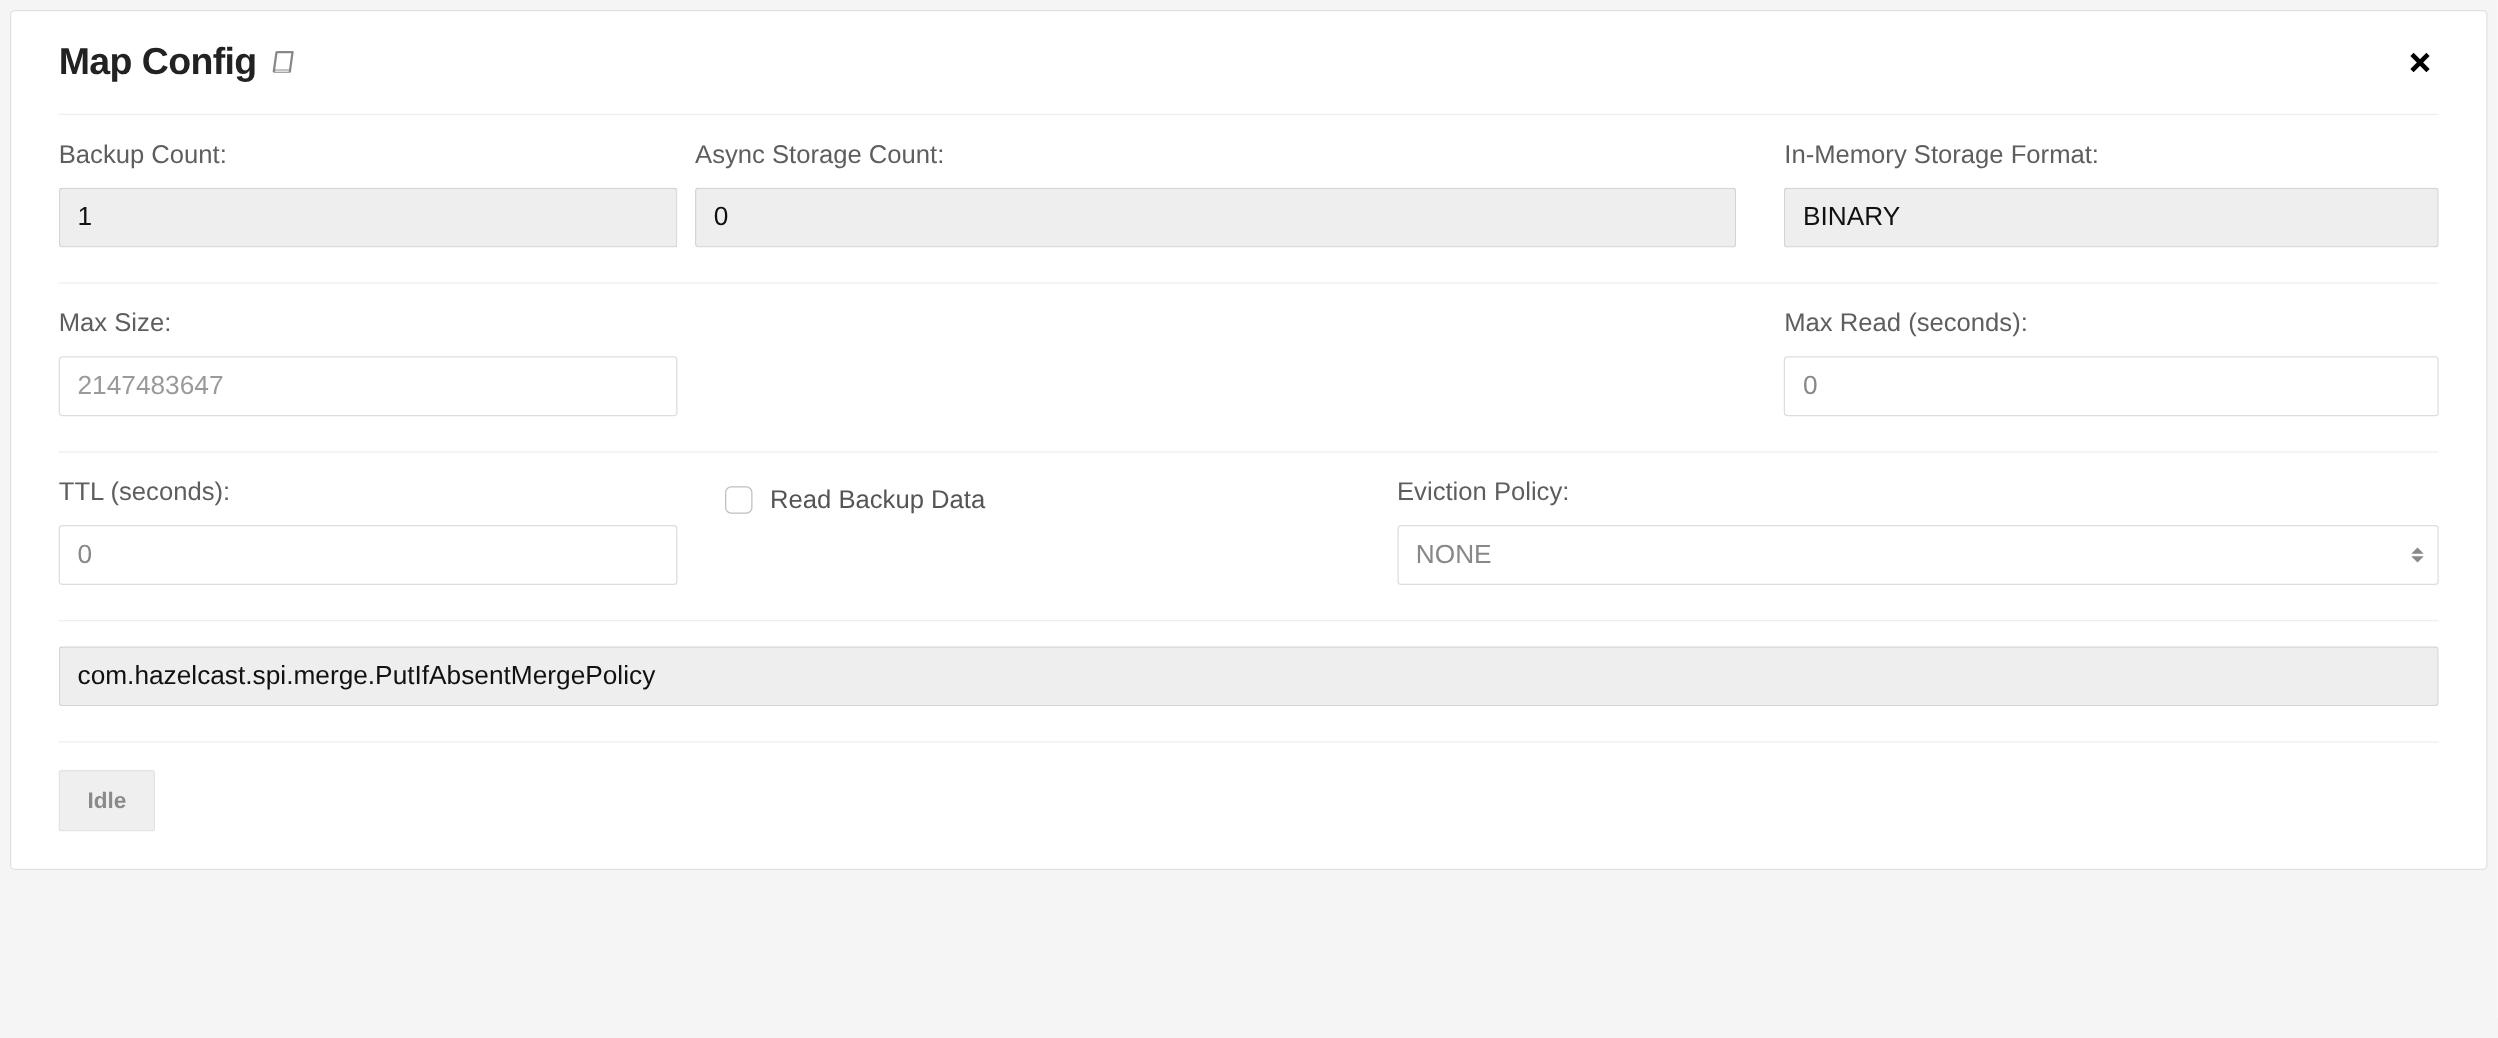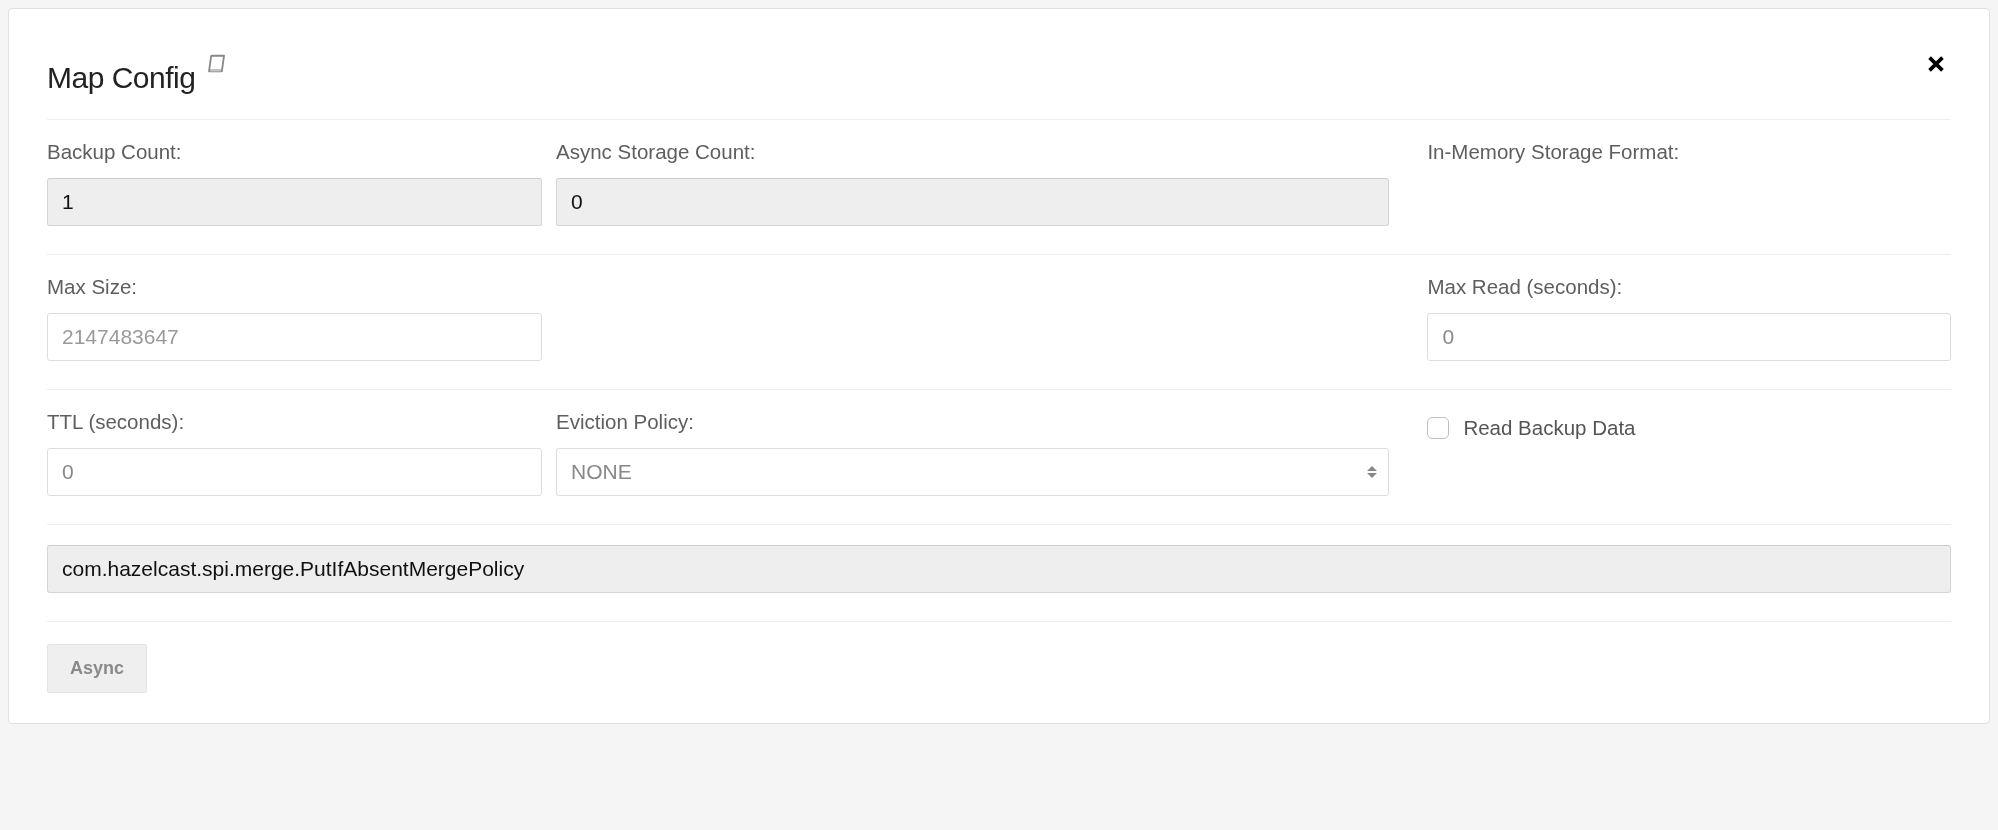--- a/index.html
+++ b/index.html
@@ -26,24 +26,23 @@
       padding-bottom: 24px;
       border-bottom: 1px solid #eee;
     }
     .title-wrap {
       display: flex;
       align-items: center;
       gap: 12px;
     }
     .title {
       font-size: 30px;
-      font-weight: 400;
+      font-weight: 700;
       color: #222;
       letter-spacing: -0.5px;
-      margin-top: 28px;
     }
     .book-icon {
       color: #888;
       display: inline-flex;
     }
     .close-btn {
       cursor: pointer;
       color: #000;
       font-size: 28px;
       line-height: 1;
@@ -170,61 +169,62 @@
     <div class="col col-small">
       <label class="label">Backup Count:</label>
       <input class="field readonly" readonly="" value="1" style="">
     </div>
     <div class="col col-mid">
       <label class="label">Async Storage Count:</label>
       <input class="field readonly" readonly="" value="0" style="">
     </div>
     <div class="col col-right">
       <label class="label">In-Memory Storage Format:</label>
+      <input class="field readonly" readonly="" value="BINARY" style="">
     </div>
   </div>
 
   <div class="form-row">
     <div class="col col-small">
       <label class="label">Max Size:</label>
       <input class="field" placeholder="2147483647" style="">
     </div>
     <div class="col col-mid">
     </div>
     <div class="col col-right">
       <label class="label">Max Read (seconds):</label>
       <input class="field" style="color: rgb(136, 136, 136);" value="0">
     </div>
   </div>
 
   <div class="form-row">
     <div class="col col-small">
       <label class="label">TTL (seconds):</label>
       <input class="field" style="color: rgb(136, 136, 136);" value="0">
+    </div>
+    <div class="col col-right">
+      <div class="checkbox-wrap">
+        <span class="checkbox"></span>
+        <span class="checkbox-label">Read Backup Data</span>
+      </div>
     </div>
     <div class="col col-mid">
       <label class="label">Eviction Policy:</label>
       <div class="select-wrap">
         <input class="field" readonly="" value="NONE" style="">
         <span class="select-caret">
           <span class="caret-up"></span>
             <span class="caret-down"></span>
         </span>
       </div>
     </div>
-    <div class="col col-right">
-      <div class="checkbox-wrap">
-        <span class="checkbox"></span>
-        <span class="checkbox-label">Read Backup Data</span>
-      </div>
-    </div>
   </div>
 
   <div class="form-row last">
     <div class="col">
       <input class="field readonly" readonly="" value="com.hazelcast.spi.merge.PutIfAbsentMergePolicy" style="">
     </div>
   </div>
 
   <div class="actions">
-    <button class="save-btn">Async</button>
+    <button class="save-btn">Idle</button>
   </div>
 </div>
 
 </body></html>

